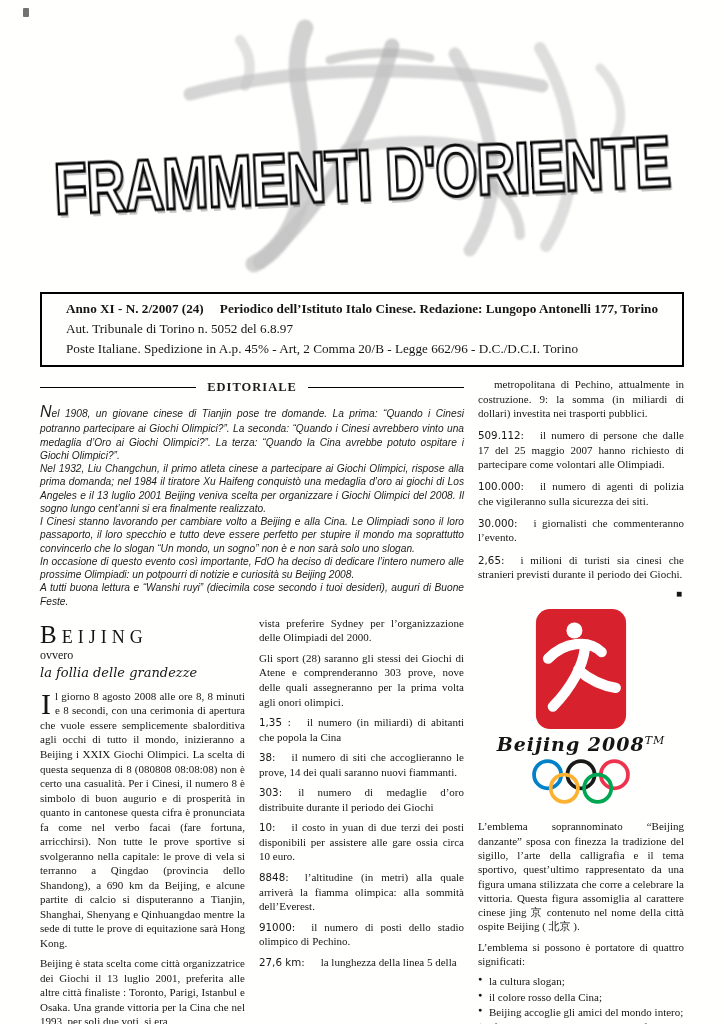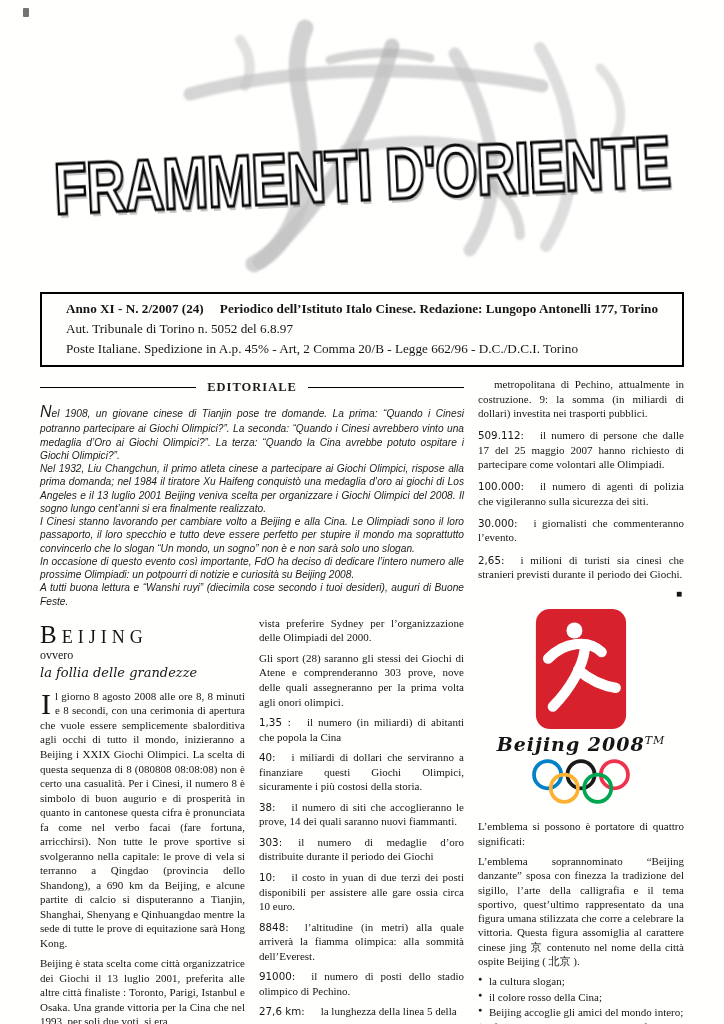--- a/index.html
+++ b/index.html
@@ -139,21 +139,20 @@
             <div class="t3">la follia delle grandezze</div>
           </div>
           <p class="dropcap">Il giorno 8 agosto 2008 alle ore 8, 8 minuti e 8 secondi, con una cerimonia di apertura che vuole essere semplicemente sbalorditiva agli occhi di tutto il mondo, inizieranno a Beijing i XXIX Giochi Olimpici. La scelta di questa sequenza di 8 (080808 08:08:08) non è certo una casualità. Per i Cinesi, il numero 8 è simbolo di buon augurio e di prosperità in quanto in cantonese questa cifra è pronunciata fa come nel verbo facai (fare fortuna, arricchirsi). Non tutte le prove sportive si svolgeranno nella capitale: le prove di vela si terranno a Qingdao (provincia dello Shandong), a 690 km da Beijing, e alcune partite di calcio si disputeranno a Tianjin, Shanghai, Shenyang e Qinhuangdao mentre la sede di tutte le prove di equitazione sarà Hong Kong.</p>
           <p>Beijing è stata scelta come città organizzatrice dei Giochi il 13 luglio 2001, preferita alle altre città finaliste : Toronto, Parigi, Istanbul e Osaka. Una grande vittoria per la Cina che nel 1993, per soli due voti, si era</p>
         </section>
 
         <section class="col">
           <p>vista preferire Sydney per l’organizzazione delle Olimpiadi del 2000.</p>
           <p>Gli sport (28) saranno gli stessi dei Giochi di Atene e comprenderanno 303 prove, nove delle quali assegneranno per la prima volta agli onori olimpici.</p>
           <p class="stat"><span class="num">1,35 :</span><span>il numero (in miliardi) di abitanti che popola la Cina</span></p>
-          <p class="stat"><span class="num">40:</span><span>i miliardi di dollari che serviranno a finanziare questi Giochi Olimpici, sicuramente i più costosi della storia.</span></p>
           <p class="stat"><span class="num">38:</span><span>il numero di siti che accoglieranno le prove, 14 dei quali saranno nuovi fiammanti.</span></p>
           <p class="stat"><span class="num">303:</span><span>il numero di medaglie d’oro distribuite durante il periodo dei Giochi</span></p>
           <p class="stat"><span class="num">10:</span><span>il costo in yuan di due terzi dei posti disponibili per assistere alle gare ossia circa 10 euro.</span></p>
           <p class="stat"><span class="num">8848:</span><span>l’altitudine (in metri) alla quale arriverà la fiamma olimpica: alla sommità dell’Everest.</span></p>
           <p class="stat"><span class="num">91000:</span><span>il numero di posti dello stadio olimpico di Pechino.</span></p>
           <p class="stat"><span class="num">27,6 km:</span><span>la lunghezza della linea 5 della</span></p>
         </section>
       </div>
     </div>
 
@@ -180,22 +179,22 @@
           <g fill="none" stroke-width="3.6">
             <circle cx="17" cy="16" r="13" stroke="#0081c8"></circle>
             <circle cx="49" cy="16" r="13" stroke="#1a1a1a"></circle>
             <circle cx="81" cy="16" r="13" stroke="#ee334e"></circle>
             <circle cx="33" cy="29" r="13" stroke="#fcb131"></circle>
             <circle cx="65" cy="29" r="13" stroke="#00a651"></circle>
           </g>
         </svg>
       </div>
 
+      <p>L’emblema soprannominato “Beijing danzante” sposa con finezza la tradizione del sigillo, l’arte della calligrafia e il tema sportivo, quest’ultimo rappresentato da una figura umana stilizzata che corre a celebrare la vittoria. Questa figura assomiglia al carattere cinese jing 京 contenuto nel nome della città ospite Beijing ( 北京 ).</p>
       <p>L’emblema si possono è portatore di quattro significati:</p>
-      <p>L’emblema soprannominato “Beijing danzante” sposa con finezza la tradizione del sigillo, l’arte della calligrafia e il tema sportivo, quest’ultimo rappresentato da una figura umana stilizzata che corre a celebrare la vittoria. Questa figura assomiglia al carattere cinese jing 京 contenuto nel nome della città ospite Beijing ( 北京 ).</p>
       <ul class="bullets">
         <li>la cultura slogan;</li>
         <li>il colore rosso della Cina;</li>
         <li>Beijing accoglie gli amici del mondo intero;</li>
         <li>sfidare l’estremo, realizzare la perfezione e promuovere il motto olimpico “Citius, Altius, Fortius”.</li>
       </ul>
     </aside>
 
   </main>
 </div>

